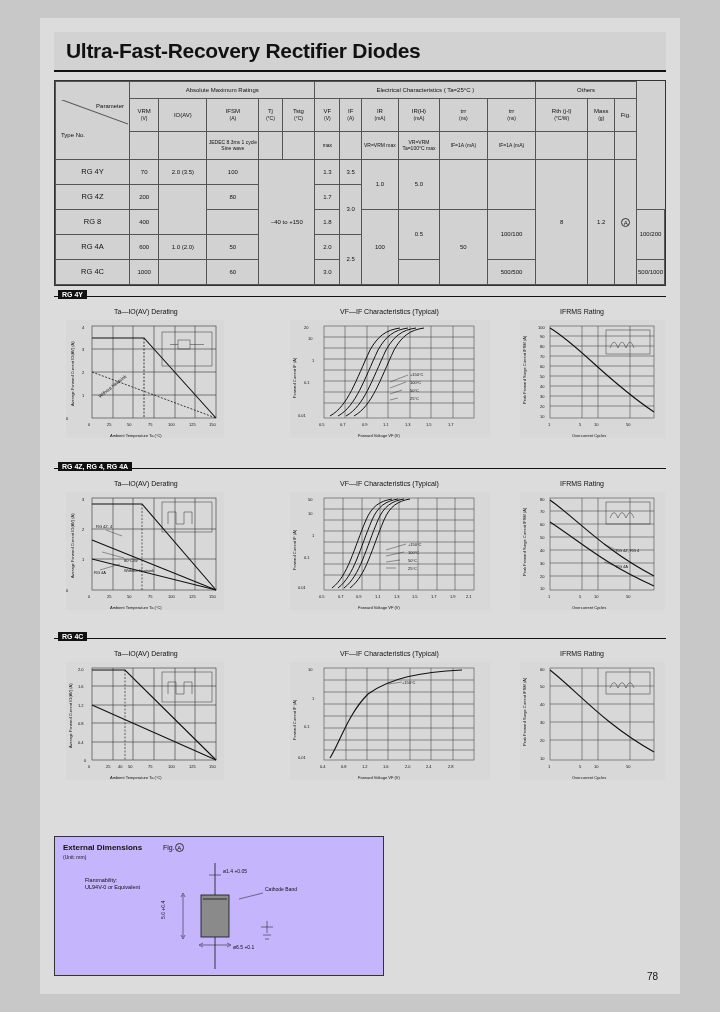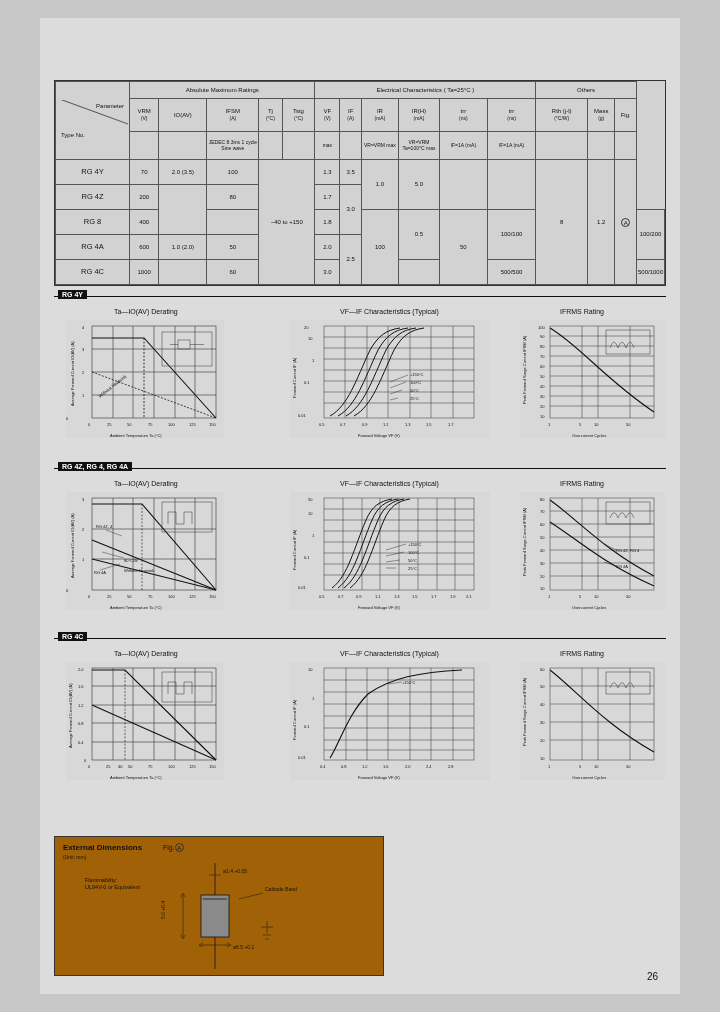--- a/index.html
+++ b/index.html
@@ -70,34 +70,37 @@
     background:#111; color:#fff; font-size:7px; font-weight:bold;
     padding:1px 4px;
   }
   .gtitle { position:absolute; font-size:7px; }
   
   .plot { position:absolute; background:#d8d8d8; }
   svg { display:block; }
   
   .extbox {
     position:absolute; left:14px; top:818px; width:330px; height:140px;
-    background:#a16207; border:1px solid #333;
+    background:#c4b5fd; border:1px solid #333;
   }
   .extbox .hd { position:absolute; left:8px; top:6px; font-size:8px; font-weight:bold; }
   .extbox .unit { position:absolute; left:8px; top:17px; font-size:5px; }
   .extbox .fig { position:absolute; left:108px; top:6px; font-size:7px; }
   .extbox .flam { position:absolute; left:30px; top:40px; font-size:5.5px; line-height:1.3; }
   .pagenum { position:absolute; right:22px; bottom:12px; font-size:10px; }
   .circ { display:inline-block; border:1px solid #333; border-radius:50%; width:9px; height:9px; line-height:8px; text-align:center; font-size:6px; }
 </style>
 </head>
 <body>
 
 <div class="page">
 
+  <div class="title-band">
+    <div class="t">Ultra-Fast-Recovery Rectifier Diodes</div>
+  </div>
 
   <div class="ratings">
     <table class="rt">
       <tbody>
           <tr>
         <td rowspan="3" style="width:78px">
           <div class="corner">
             <div class="diag"></div>
             <div class="param">Parameter</div>
             <div class="typeno">Type No.</div>
@@ -662,14 +665,14 @@
       </g>
       <g font-size="5" fill="#111">
         <text x="80" y="12">ø1.4 +0.05</text>
         <text x="22" y="58" transform="rotate(-90 22 58)">5.0 +0.4</text>
         <text x="90" y="88">ø6.5 +0.1</text>
         <text x="122" y="30">Cathode Band</text>
       </g>
     </svg>
   </div>
 
-  <div class="pagenum">26</div>
+  <div class="pagenum">78</div>
 </div>
 
 </body></html>

